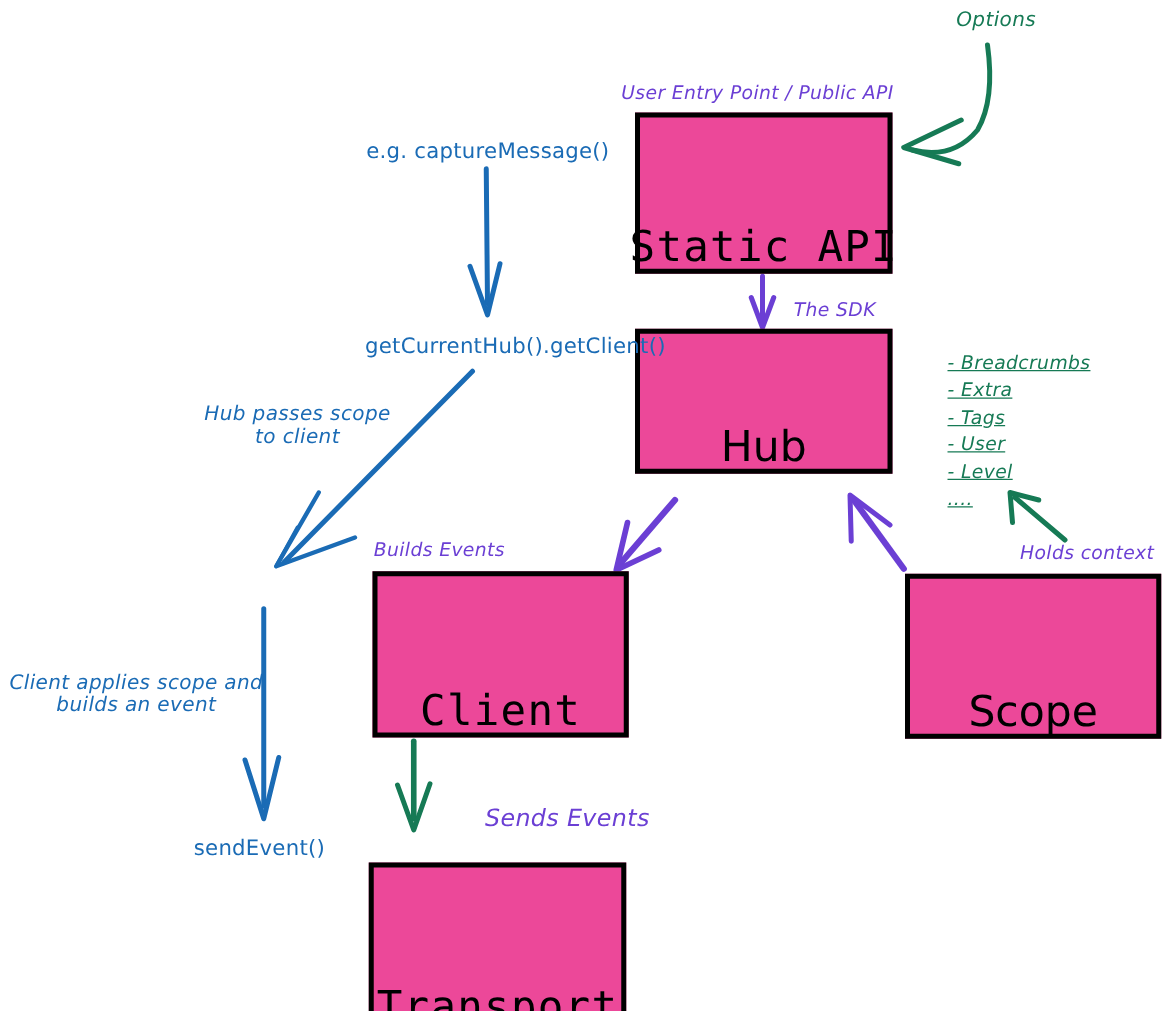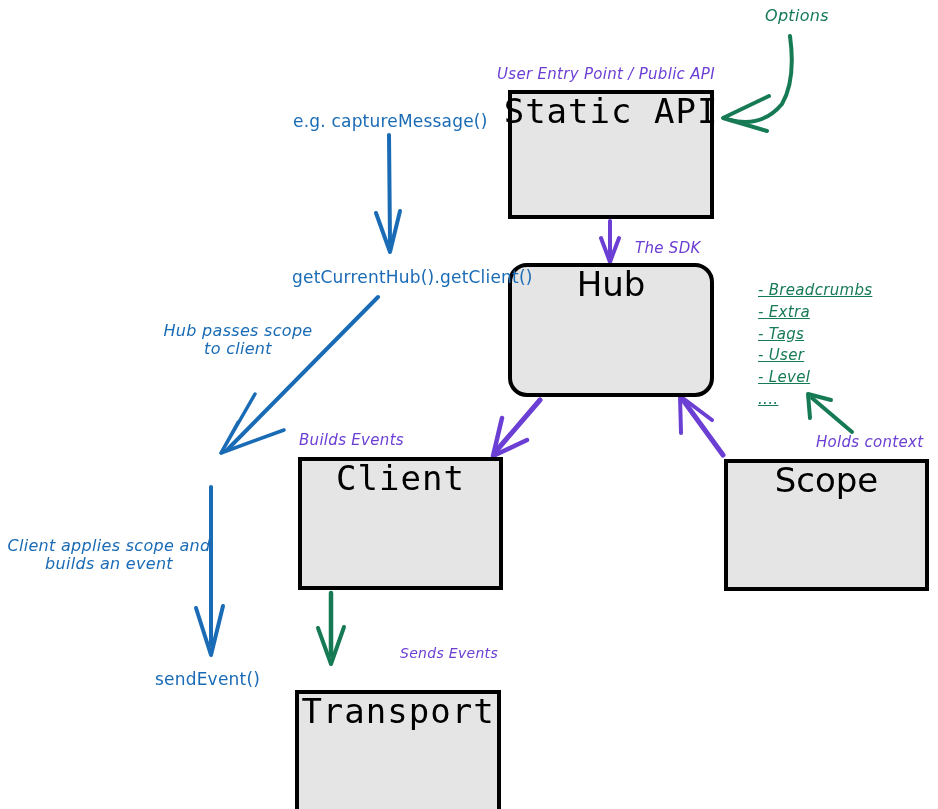--- a/index.html
+++ b/index.html
@@ -24,45 +24,45 @@
     top: 0;
     width: 938px;
     height: 809px;
     pointer-events: none;
   }
 
   
   .node-box {
     position: absolute;
     box-sizing: border-box;
-    background: #e5e5e5;
+    background: #ec4899;
     border: 4px solid #000000;
     display: flex;
-    align-items: flex-start;
+    align-items: flex-end;
     justify-content: center;
     z-index: 3;
   }
   .node-label {
     color: #000000;
     line-height: 1;
     white-space: nowrap;
   }
   .label-mono {
     font-family: "DejaVu Sans Mono", monospace;
     font-size: 34px;
     letter-spacing: 1px;
   }
   .label-sans {
     font-family: "DejaVu Sans", sans-serif;
     font-size: 34px;
   }
 
   
   #box-static-api { left: 508px; top: 90px;  width: 206px; height: 129px; }
-  #box-hub        { left: 508px; top: 263px; width: 206px; height: 134px; border-radius: 19px; }
+  #box-hub        { left: 508px; top: 263px; width: 206px; height: 116px; }
   #box-client     { left: 298px; top: 457px; width: 205px; height: 133px; }
   #box-scope      { left: 724px; top: 459px; width: 205px; height: 132px; }
   #box-transport  { left: 295px; top: 668px; width: 206px; height: 137px; margin-top: 22px; }
 
   
   .anno {
     position: absolute;
     white-space: nowrap;
     line-height: 1.15;
     z-index: 4;
@@ -90,21 +90,21 @@
   #anno-user-entry         { left: 497px; top: 66px;  font-size: 15px; }
   #anno-eg-capture         { left: 293px; top: 112px; }
   #anno-the-sdk            { left: 635px; top: 240px; font-size: 15px; }
   #anno-getcurrenthub      { left: 248px; top: 268px; margin-left: 44px; }
   #anno-hub-passes-scope   { left: 161px; top: 322px; width: 154px; text-align: center; }
   #anno-context-list       { left: 758px; top: 280px; font-size: 15px; line-height: 1.45; text-decoration: underline; }
   #anno-holds-context      { left: 816px; top: 434px; font-size: 15px; }
   #anno-builds-events      { left: 299px; top: 432px; font-size: 15px; }
   #anno-capture-message    { left: 127px; top: 459px; }
   #anno-client-applies     { left: 7px;   top: 537px; width: 204px; text-align: center; }
-  #anno-sends-events       { left: 400px; top: 645px; font-size: 14px; }
+  #anno-sends-events       { left: 388px; top: 645px; font-size: 19px; }
   #anno-send-event         { left: 155px; top: 670px; text-align: center; }
 
   .ctx-line { display: block; }
 </style>
 </head>
 <body>
 
 <div id="canvas">
 
   <svg id="vector-layer" viewBox="0 0 938 809" width="938" height="809" xmlns="http://www.w3.org/2000/svg">

